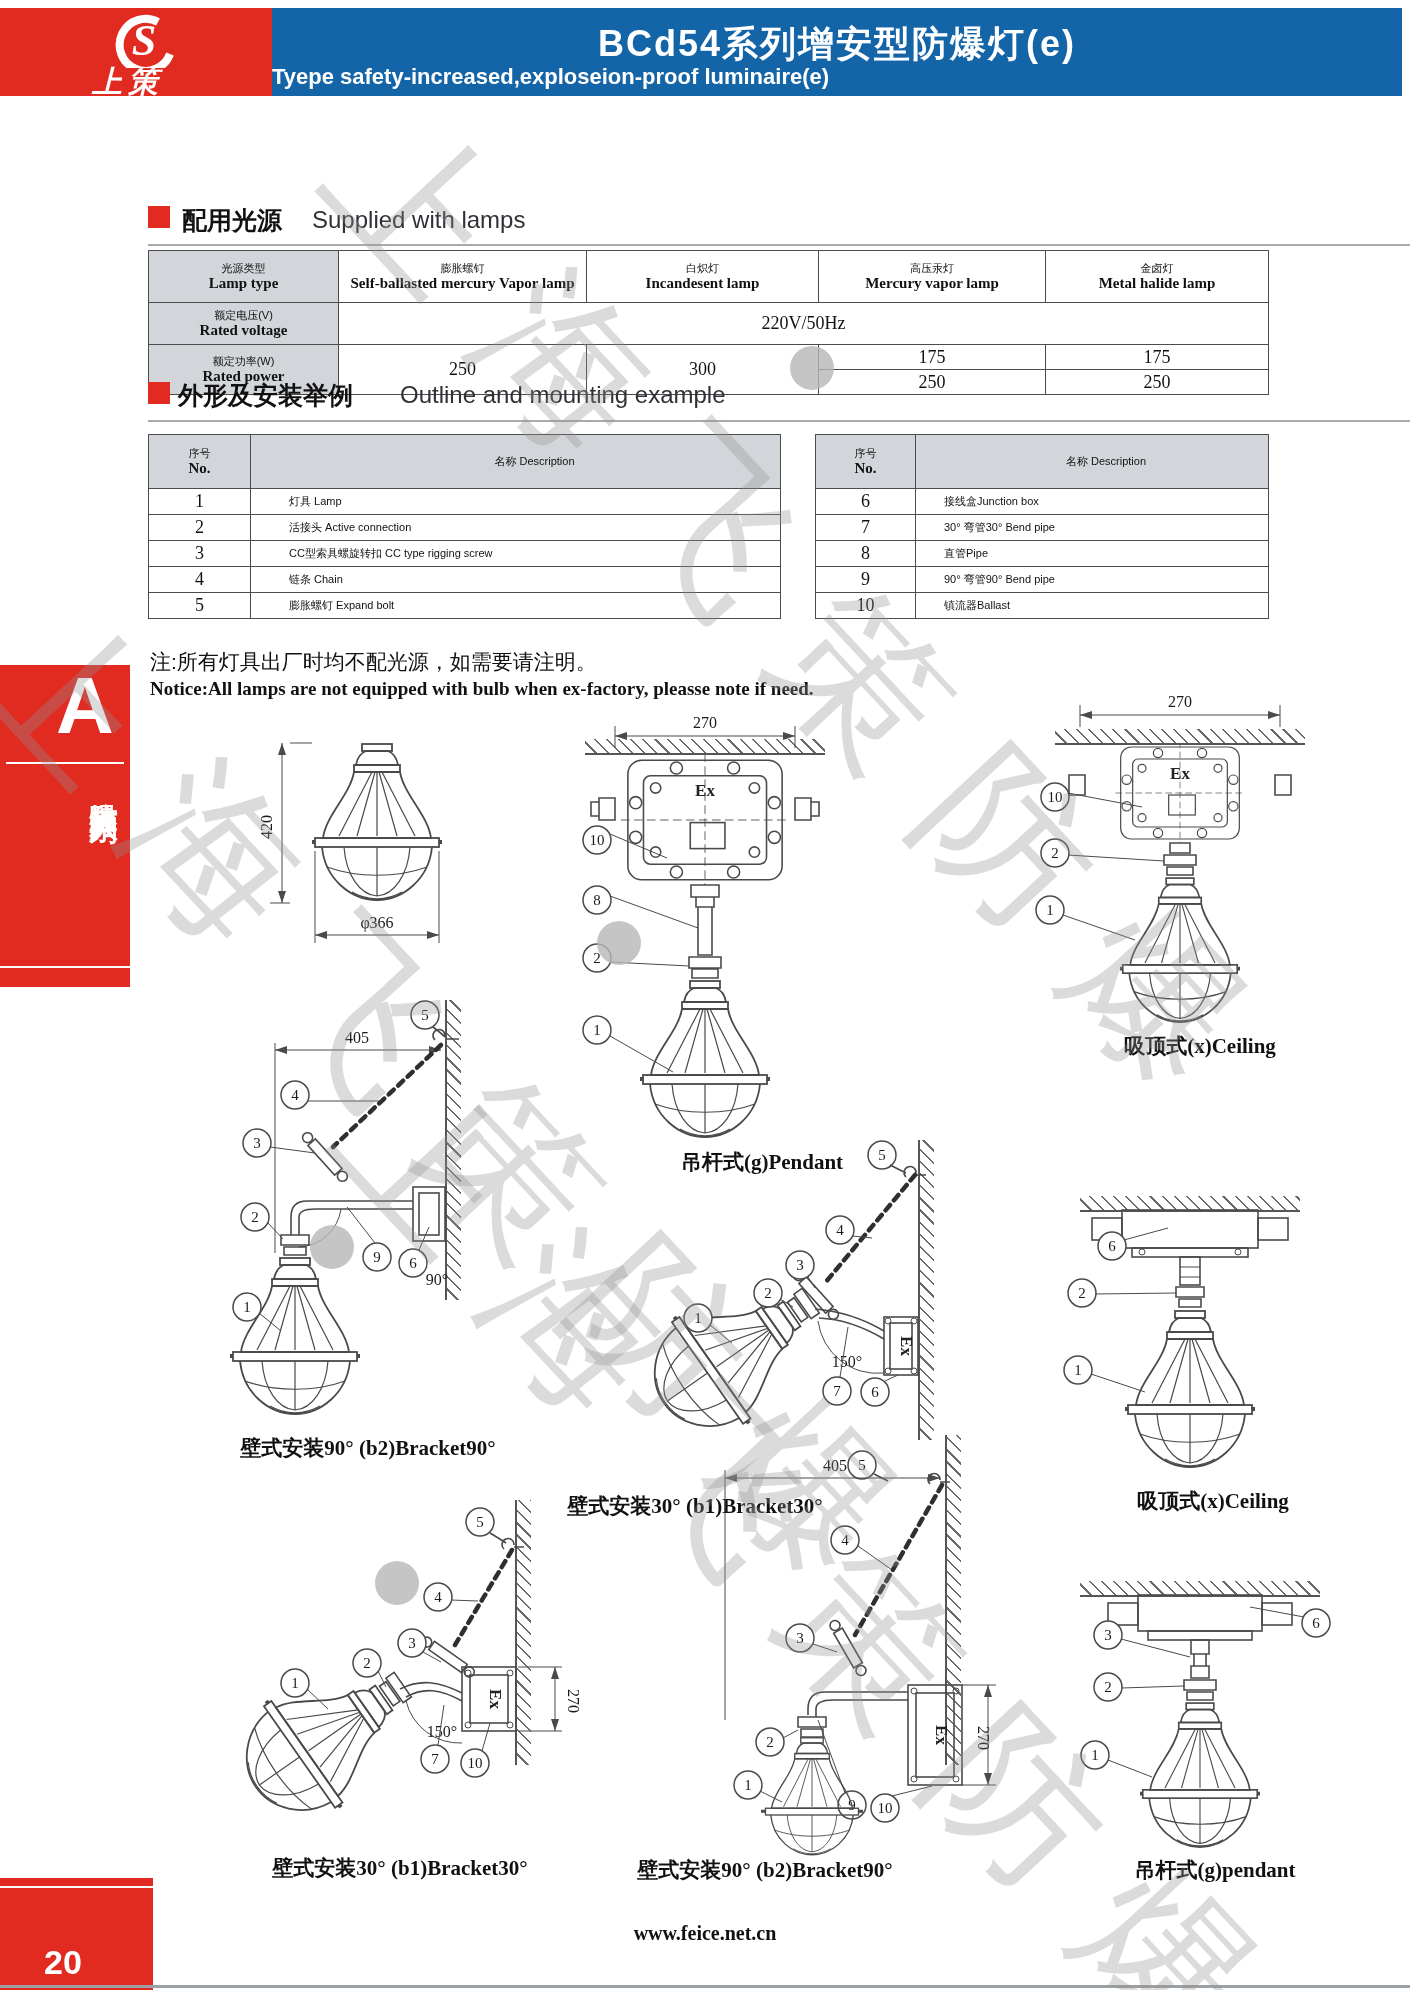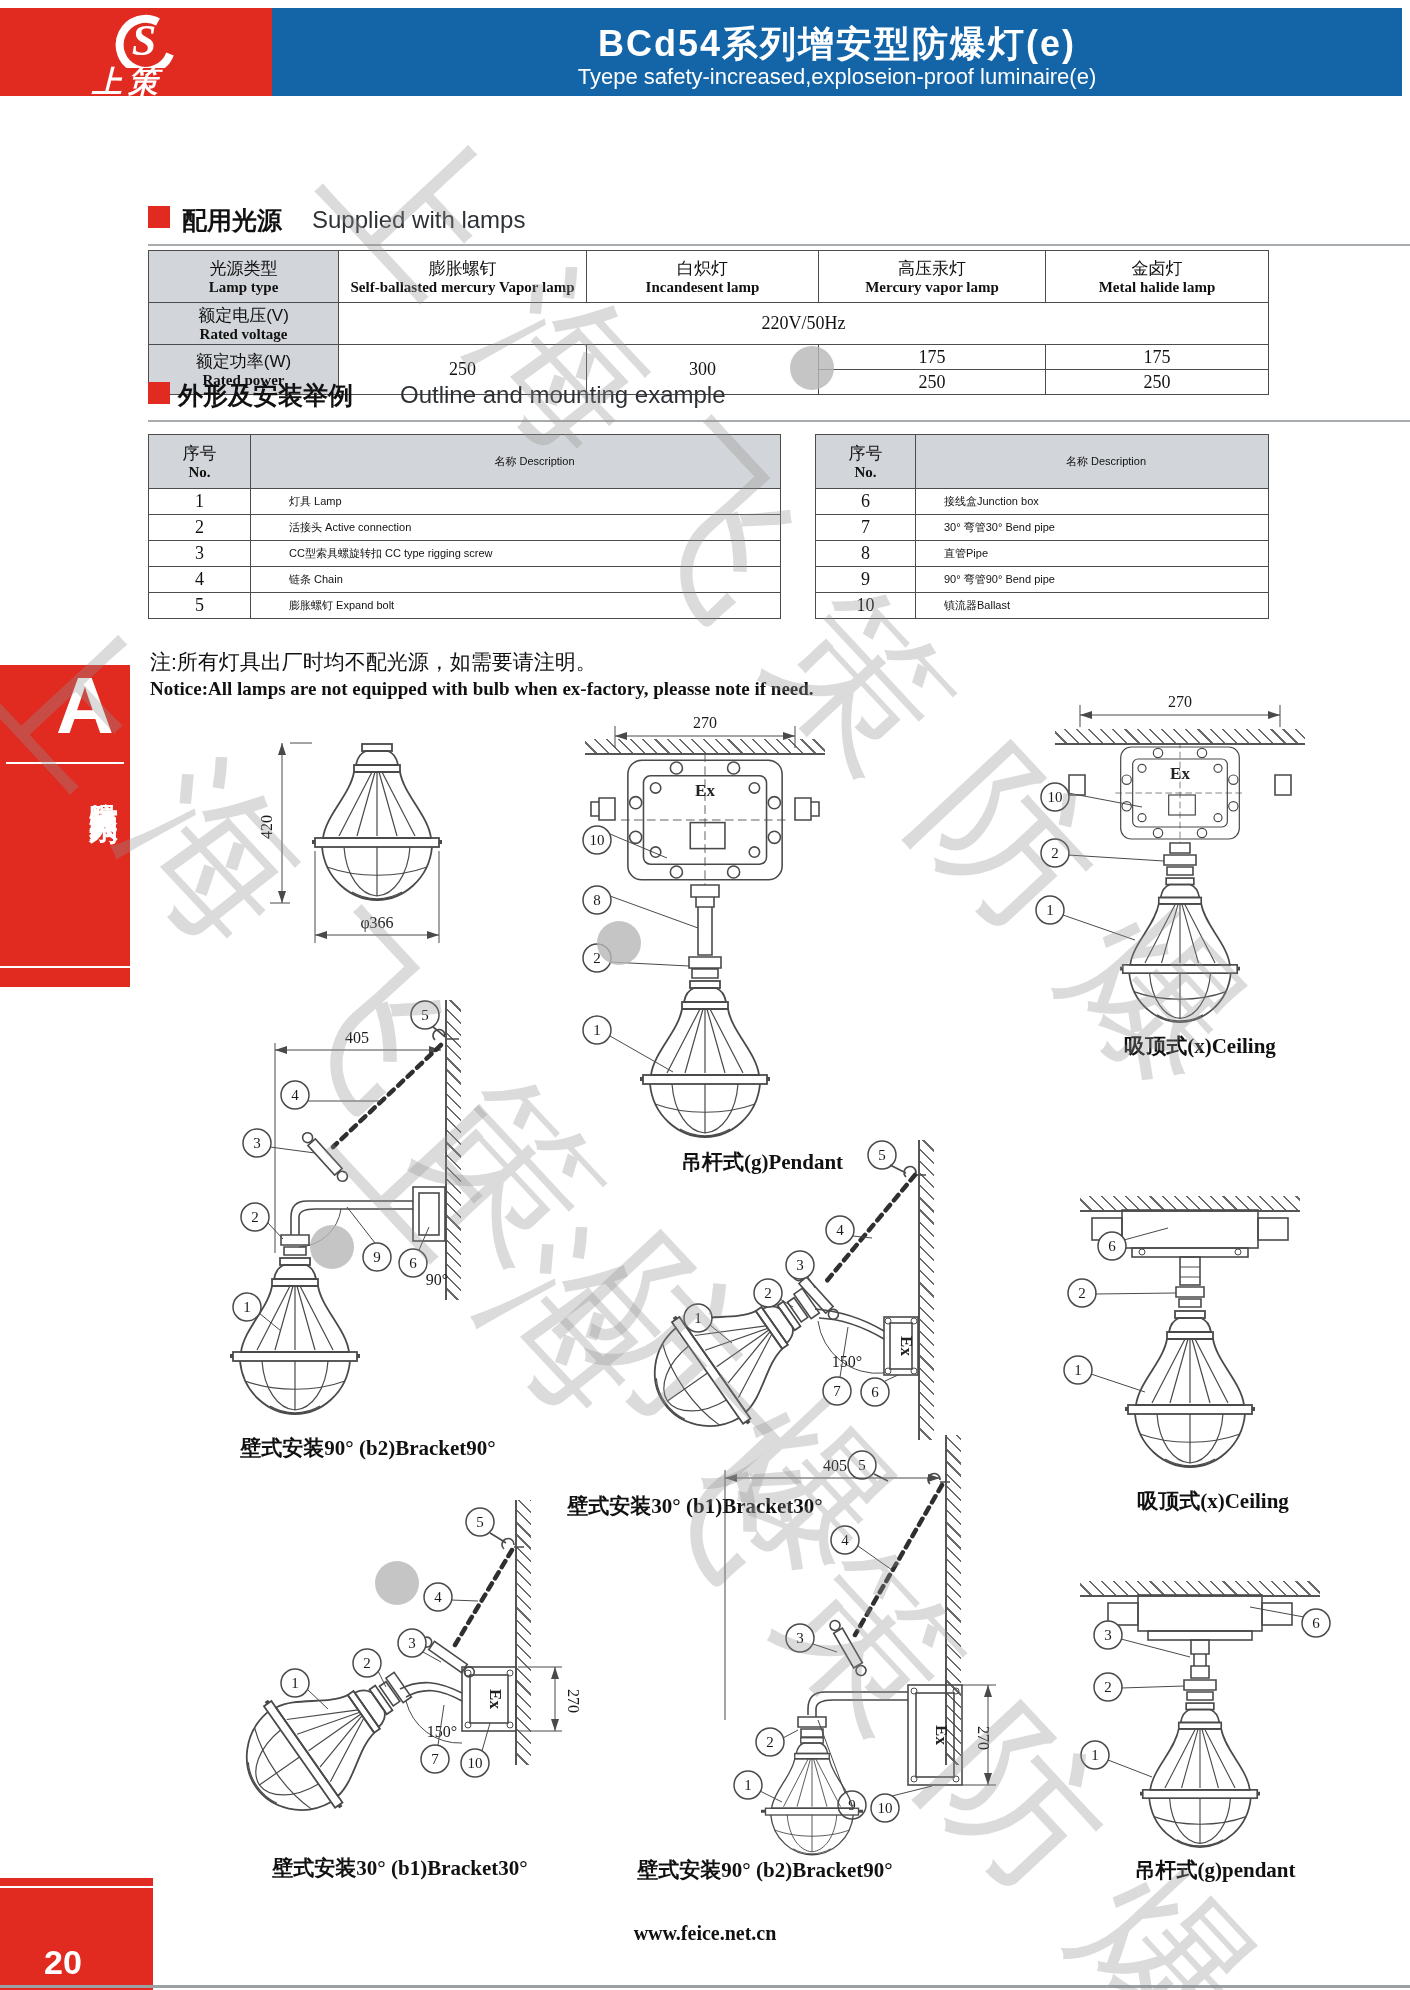--- a/index.html
+++ b/index.html
@@ -3,35 +3,35 @@
 <meta charset="utf-8">
 <style>
   html,body{margin:0;padding:0;background:#fff;}
   .page{position:relative;width:1410px;height:1990px;background:#fff;overflow:hidden;
         font-family:"Liberation Sans",sans-serif;}
   
   .hdr-red{position:absolute;left:0;top:8px;width:272px;height:88px;background:#e12b21;}
   .hdr-blue{position:absolute;left:272px;top:8px;width:1130px;height:88px;background:#1465a8;}
   .hdr-title-zh{position:absolute;left:0;right:0;top:12px;text-align:center;color:#fff;
       font-size:36px;font-weight:bold;letter-spacing:2px;}
-  .hdr-title-en{position:absolute;left:0;right:0;top:56px;text-align:center;color:#fff;
-      font-size:22px;font-weight:normal;}
+  .hdr-title-en{position:absolute;left:0;right:0;top:56px;color:#fff;
+      font-size:22px;font-weight:bold;}
   .logo-txt{position:absolute;left:92px;top:54px;color:#fff;font-size:30px;font-weight:bold;
       font-style:italic;letter-spacing:6px;}
   
   .sq{position:absolute;width:22px;height:22px;background:#e12b21;}
   .sec-zh{position:absolute;font-size:25px;font-weight:bold;color:#111;}
   .sec-en{position:absolute;font-size:24px;color:#2e3135;}
   .hline{position:absolute;height:2px;background:#a7abae;}
   
   table{border-collapse:collapse;table-layout:fixed;}
   .t1{position:absolute;left:148px;top:250px;width:1120px;}
   .t1 td{border:1.6px solid #4c4c4c;text-align:center;vertical-align:middle;padding:0;}
   .gcell{background:#d2d5d9;}
-  .zh1{font-size:17px;color:#111;}
+  .zh1{font-size:11px;color:#111;}
   .en1{font-family:"Liberation Serif",serif;font-weight:bold;font-size:15px;color:#111;line-height:1.05;}
   .val{font-family:"Liberation Serif",serif;font-size:18px;color:#111;}
   .split-top{border-bottom:1.4px solid #4c4c4c;height:24px;line-height:24px;}
   .split-bot{height:24px;line-height:24px;}
   .tp{position:absolute;}
   .tp td{border:1.6px solid #4c4c4c;vertical-align:middle;padding:0;}
   .tp .noc{text-align:center;}
   .tp .dsc{text-align:left;padding-left:38px;font-family:Liberation Sans, sans-serif;font-size:11px;color:#111;}
   .tp .hc{text-align:center;background:#d2d5d9;margin-top:28px;}
   .notice-zh{position:absolute;left:150px;top:648px;font-size:21px;color:#111;}

